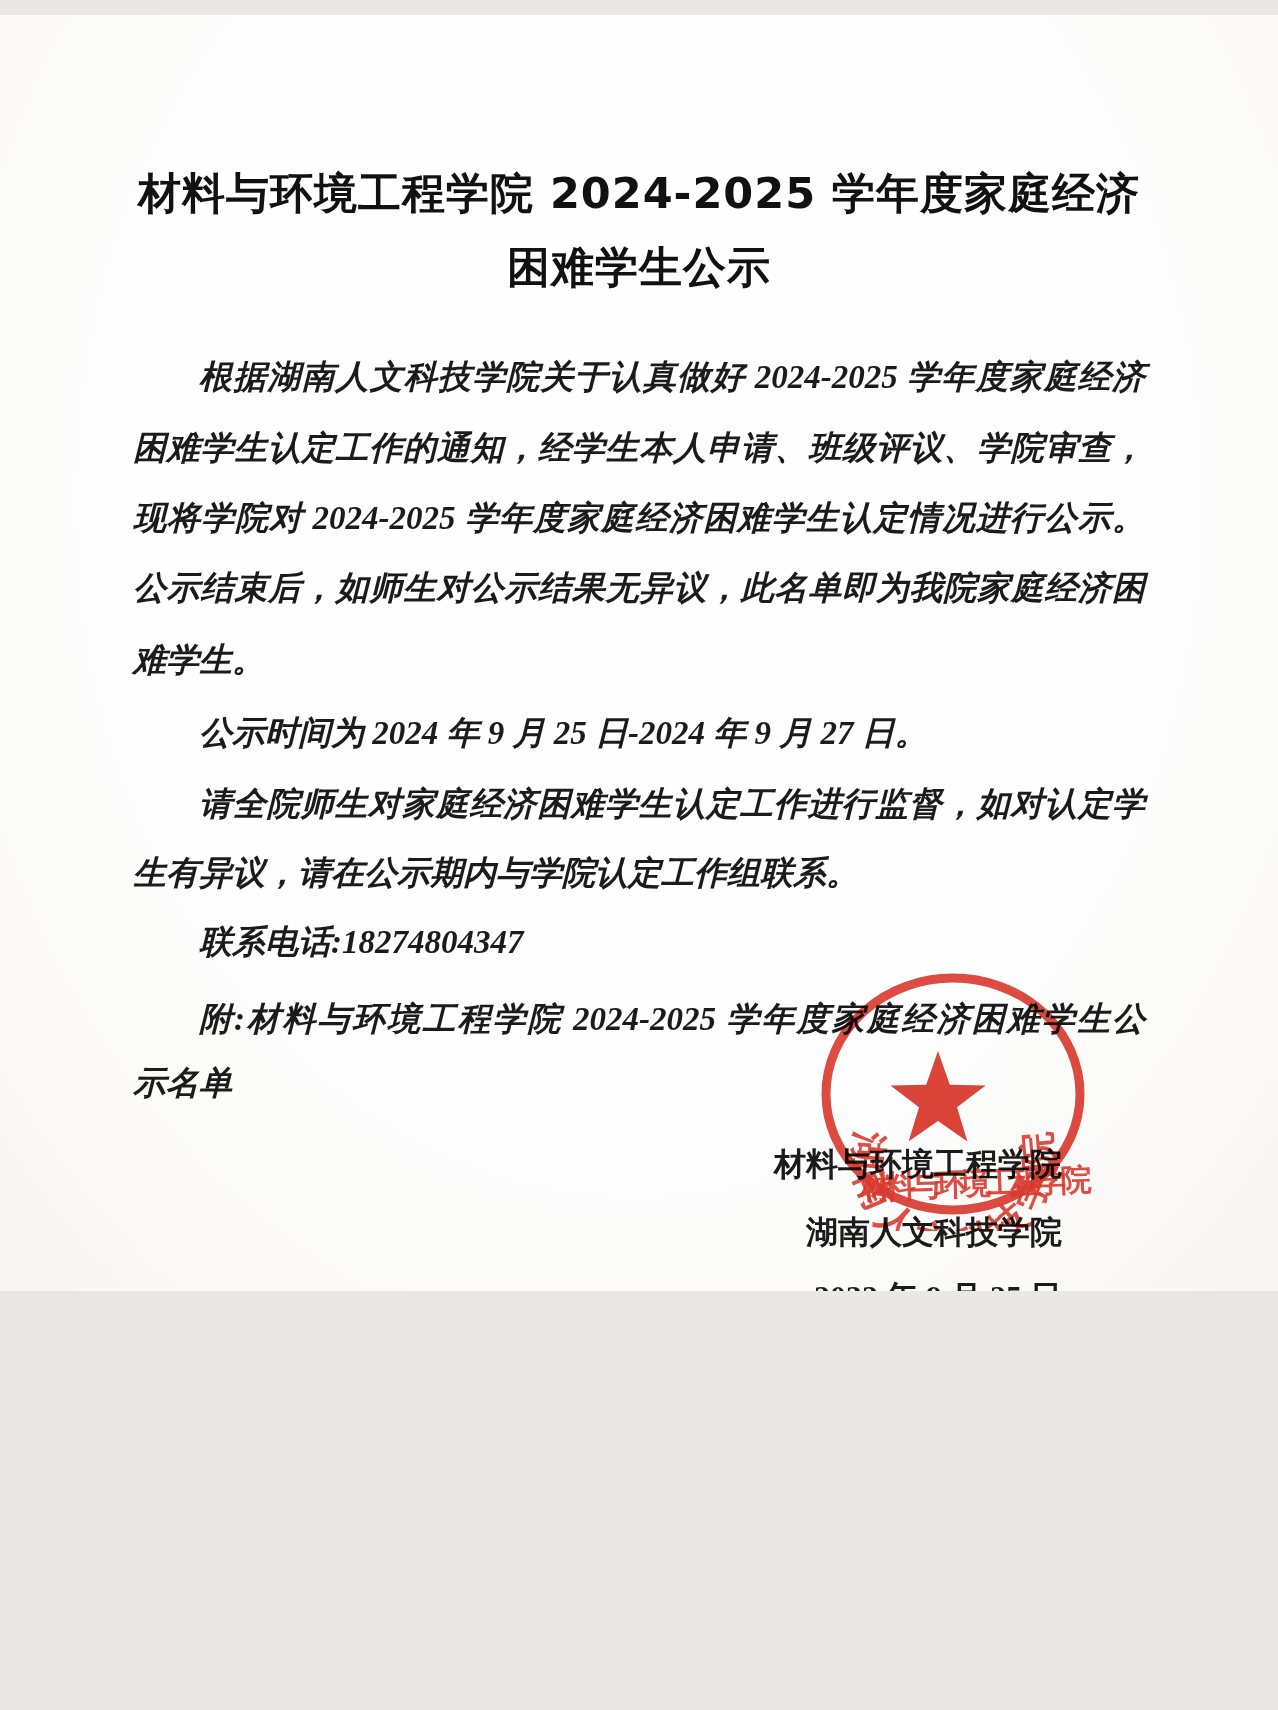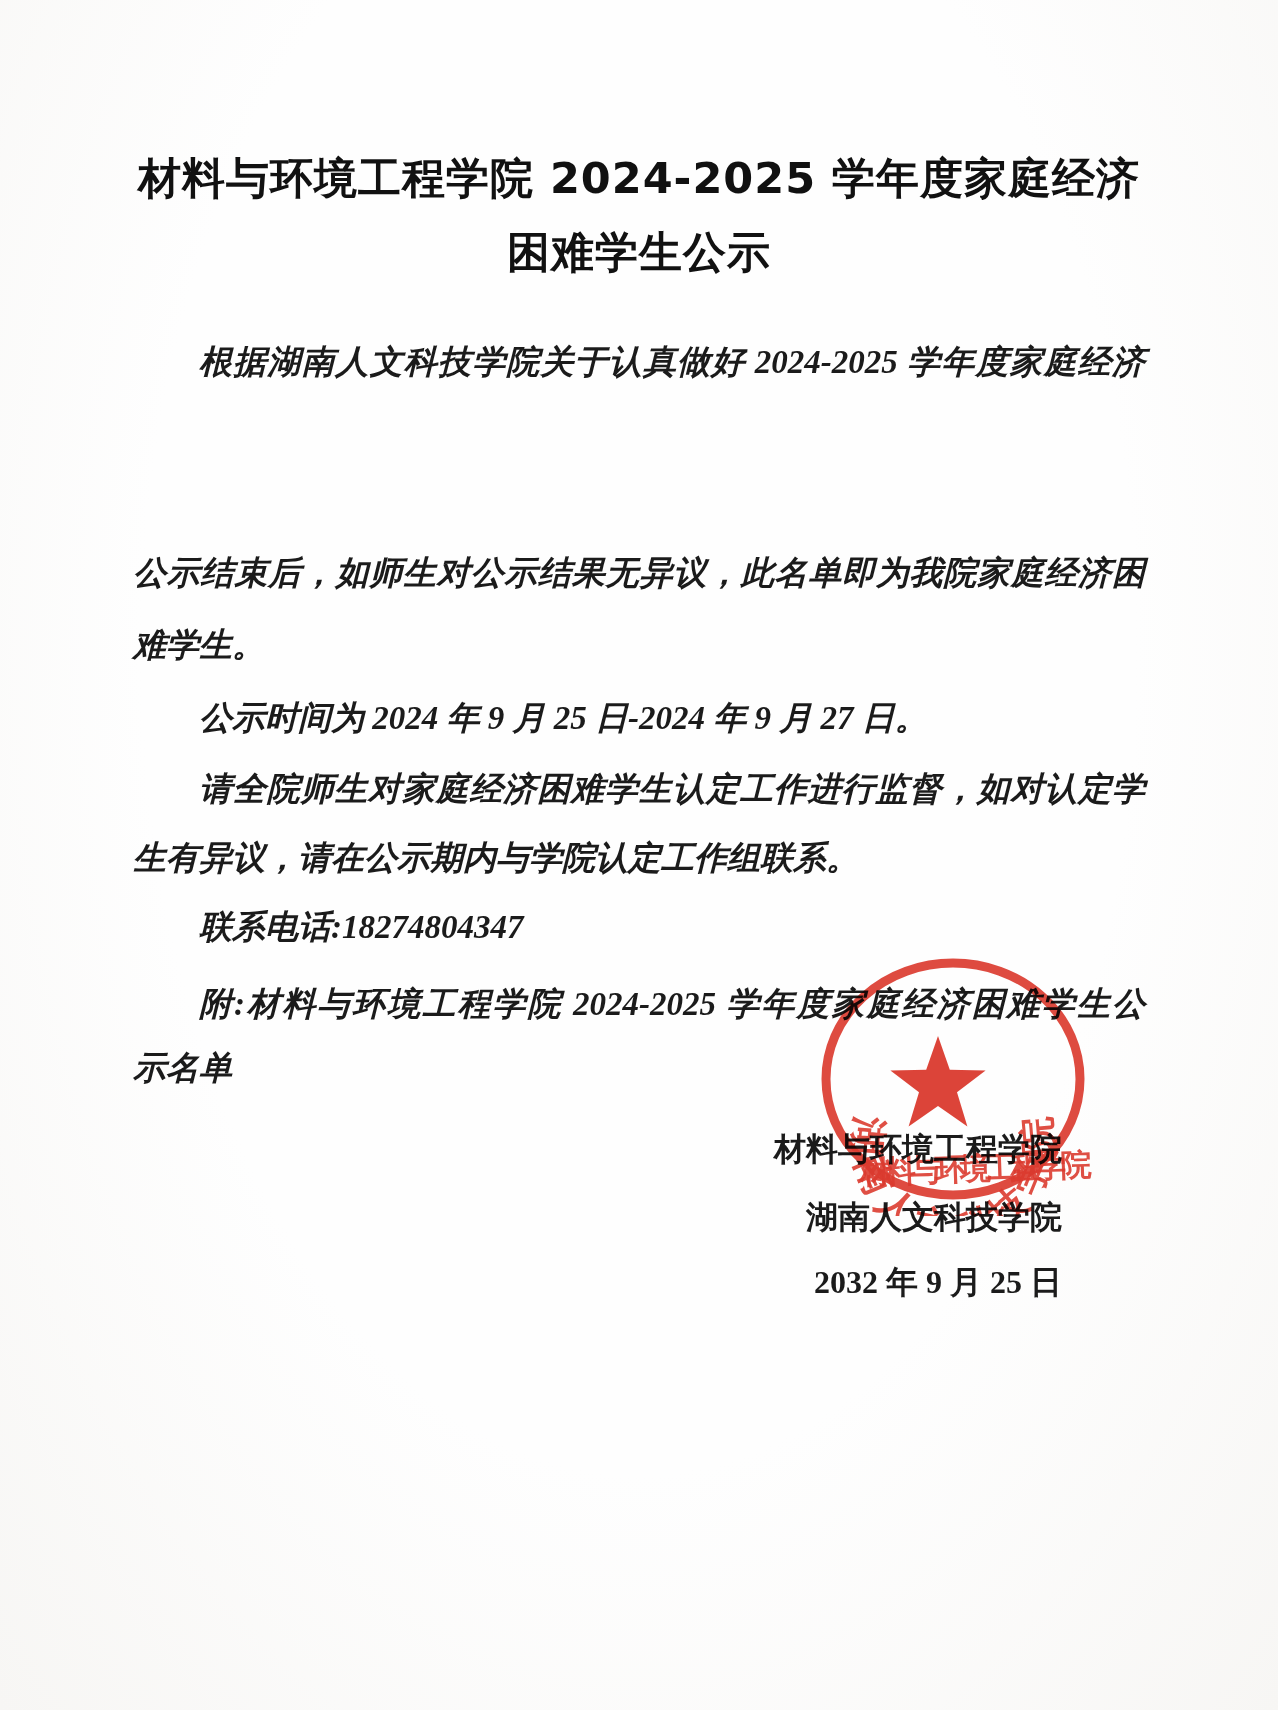--- a/index.html
+++ b/index.html
@@ -1,19 +1,19 @@
 <!DOCTYPE html>
 <html><head>
 <meta charset="utf-8">
 <style>
   html,body{margin:0;padding:0;background:#e9e8e6;}
   .page{
     position:relative;
-    width:1278px;height:1710px;
-    margin:0 auto;
+    width:1278px;height:1276px;
+    margin:15px auto;
     background:
       radial-gradient(ellipse at 50% 38%, #fefefe 55%, #f7f6f4 100%);
     overflow:hidden;
     font-family:"Liberation Serif","DejaVu Serif",serif;
     color:#1b1b1b;
   }
   .title-line{
     position:absolute;left:0;width:100%;
     text-align:center;
     font-family:"DejaVu Sans","Liberation Sans",sans-serif;
@@ -55,20 +55,22 @@
 </style>
 </head>
 <body>
 
 <div class="page">
 
   <div class="title-line" style="top:155px">材料与环境工程学院 2024-2025 学年度家庭经济</div>
   <div class="title-line" style="top:229px">困难学生公示</div>
 
   <div class="line indent justify" style="top:342px">根据湖南人文科技学院关于认真做好 2024-2025 学年度家庭经济</div>
+  <div class="line justify" style="top:413px">困难学生认定工作的通知，经学生本人申请、班级评议、学院审查，</div>
+  <div class="line justify" style="top:483px">现将学院对 2024-2025 学年度家庭经济困难学生认定情况进行公示。</div>
   <div class="line" style="top:625px">难学生。</div>
   <div class="line justify" style="top:553px">公示结束后，如师生对公示结果无异议，此名单即为我院家庭经济困</div>
   <div class="line indent" style="top:698px">公示时间为 2024 年 9 月 25 日-2024 年 9 月 27 日。</div>
   <div class="line indent justify" style="top:769px">请全院师生对家庭经济困难学生认定工作进行监督，如对认定学</div>
   <div class="line" style="top:838px">生有异议，请在公示期内与学院认定工作组联系。</div>
   <div class="line indent" style="top:907px">联系电话:18274804347</div>
   <div class="line indent justify" style="top:984px">附:材料与环境工程学院 2024-2025 学年度家庭经济困难学生公</div>
   <div class="line" style="top:1048px">示名单</div>
 
   <div class="sig" style="top:1129px">材料与环境工程学院</div>

